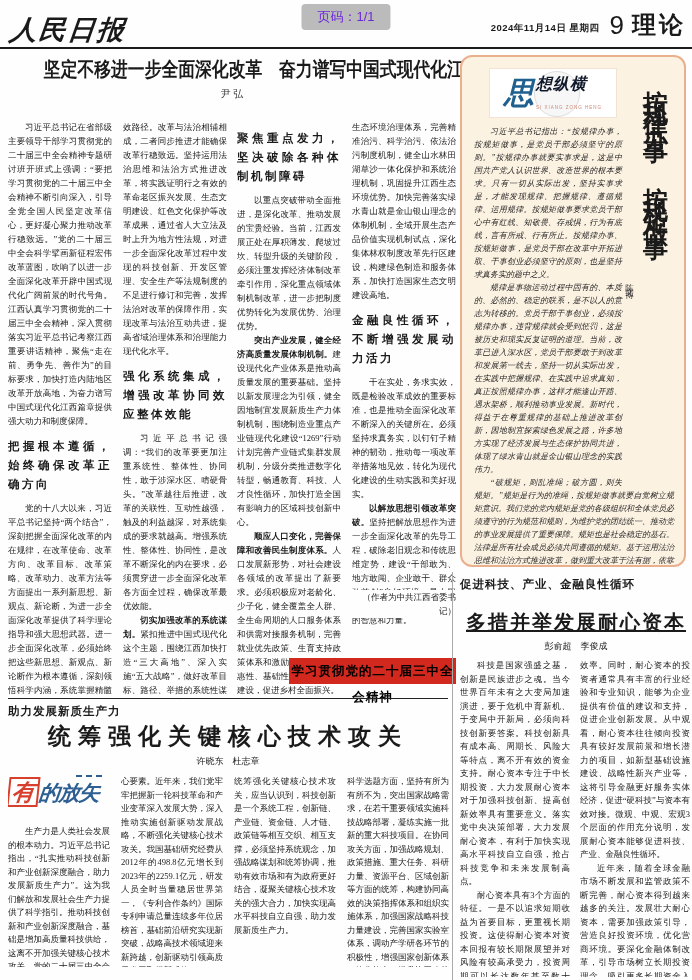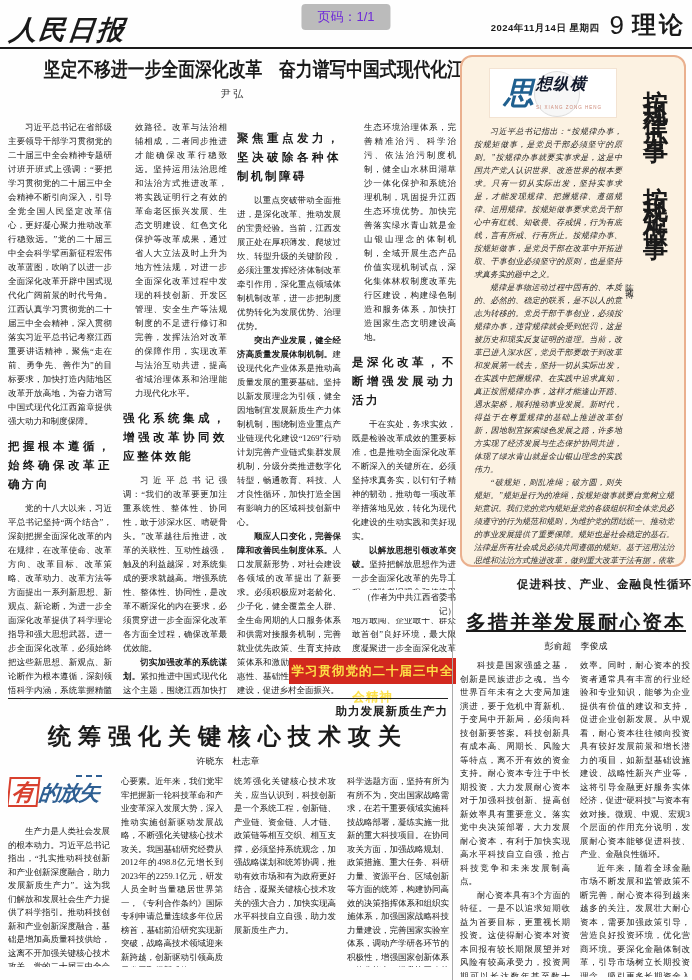--- a/index.html
+++ b/index.html
@@ -18,29 +18,29 @@
            padding:4px 16px;border-radius:4px;white-space:nowrap;}
   
   #main-article{position:absolute;left:8px;top:54px;width:448px;height:646px;}
   #main-headline{white-space:nowrap;text-align:center;font:bold 20px/30px "Liberation Sans","DejaVu Sans",sans-serif;
                  transform:scaleX(.84);transform-origin:center;}
   #main-headline .gap{display:inline-block;width:20px;}
   #main-byline{text-align:center;font:10px/14px "Liberation Serif",serif;margin-top:3px;color:#333;}
   .art-col{position:absolute;top:66px;width:104px;height:580px;overflow:hidden;
            font:8.5px/14px "Liberation Serif","DejaVu Serif",serif;text-align:justify;}
   .art-col p{margin:0;text-indent:2em;}
-  .art-col p.noind{text-indent:0;margin-left:12px;}
+  .art-col p.noind{text-indent:0;}
   .lead{font-weight:bold;}
   .subhead{font:bold 11.5px/19px "Liberation Sans","DejaVu Sans",sans-serif;letter-spacing:2.5px;
            margin:9px 0 7px;text-align:justify;}
   #c1{left:0;} #c2{left:115px;} #c3{left:229px;} #c4{left:344px;}
   #author-note{position:absolute;left:344px;top:536px;width:104px;text-align:right;
                font:8.5px/14px "Liberation Serif",serif;background:#fefefe;}
   #banner{position:absolute;left:281px;top:604px;width:167px;height:26px;background:#d2281e;
-          color:#fde047;font:bold 12.5px/26px "Liberation Sans",sans-serif;text-align:center;letter-spacing:1px;}
+          color:#000000;font:bold 12.5px/26px "Liberation Sans",sans-serif;text-align:center;letter-spacing:1px;}
   
   #sx-box{position:absolute;left:460px;top:55px;width:226px;height:512px;background:#fcf2e2;
           border:2px solid #eab08e;border-radius:12px;box-sizing:border-box;padding:12px 10px 8px 12px;overflow:hidden;}
   #sx-vwrap{float:right;width:52px;height:408px;position:relative;}
   #sx-vtitle{position:absolute;right:2px;top:0;writing-mode:vertical-rl;
              font:bold 25px "Liberation Serif","DejaVu Serif",serif;letter-spacing:12px;}
   #sx-author{position:absolute;right:38px;top:208px;writing-mode:vertical-rl;
              font:8.5px "Liberation Serif",serif;letter-spacing:3px;color:#333;}
   #sx-logo{width:126px;height:48px;background:#fff;margin:0 0 8px 16px;position:relative;
            display:flex;align-items:center;justify-content:center;box-shadow:0 0 0 1px #f3e3d2;}
@@ -48,21 +48,21 @@
                    border-radius:50%;background:#f7f7f7;}
   #sx-logo-main{position:relative;font:bold italic 30px "DejaVu Serif",serif;color:#20608f;margin-right:2px;}
   #sx-logo-right{position:relative;text-align:left;}
   #sx-logo-rest{font:bold italic 16px "DejaVu Serif",serif;color:#0f172a;letter-spacing:1px;}
   #sx-logo-pinyin{font:4.5px "Liberation Sans",sans-serif;color:#c87;letter-spacing:1px;}
   .sx-p{margin:0;font:italic 8px/13px "Liberation Serif","DejaVu Serif",serif;
         text-indent:2em;text-align:justify;color:#262626;}
   
   #naixin{position:absolute;left:452px;top:572px;width:240px;height:408px;box-sizing:border-box;
           border-left:1px solid #aaa;padding-left:7px;}
-  .kicker{text-align:right;font:bold 11.5px/16px "Liberation Sans",sans-serif;letter-spacing:1px;margin-top:4px;}
+  .kicker{text-align:left;font:bold 11.5px/16px "Liberation Sans",sans-serif;letter-spacing:1px;margin-top:4px;}
   #nx-headline{text-align:center;font:bold 20px/28px "Liberation Sans","DejaVu Sans",sans-serif;letter-spacing:2px;margin-top:16px;text-decoration:underline;}
   .authors{text-align:center;font:9px/14px "Liberation Serif",serif;margin-top:3px;color:#222;}
   #nx-cols{position:relative;height:318px;margin-top:6px;}
   .nx-col{position:absolute;top:0;width:110px;height:318px;overflow:hidden;
           font:8.5px/13.5px "Liberation Serif",serif;text-align:justify;}
   .nx-col p{margin:0;text-indent:2em;} .nx-col p.noind{text-indent:0;}
   #nxc1{left:0;} #nxc2{left:120px;}
   
   #bottom-article{position:absolute;left:8px;top:698px;width:440px;height:282px;border-top:1.5px solid #222;}
   #bt-headline{text-align:center;font:bold 23px/30px "Liberation Sans","DejaVu Sans",sans-serif;letter-spacing:7px;margin-top:2px;}
@@ -118,21 +118,21 @@
     <div class="art-col" id="c3">
       <div class="subhead">聚焦重点发力，坚决破除各种体制机制障碍</div>
       <p>以重点突破带动全面推进，是深化改革、推动发展的宝贵经验。当前，江西发展正处在厚积薄发、爬坡过坎、转型升级的关键阶段，必须注重发挥经济体制改革牵引作用，深化重点领域体制机制改革，进一步把制度优势转化为发展优势、治理优势。</p>
       <p><span class="lead">突出产业发展，健全经济高质量发展体制机制。</span><span>建设现代化产业体系是推动高质量发展的重要基础。坚持以新发展理念为引领，健全因地制宜发展新质生产力体制机制，围绕制造业重点产业链现代化建设“1269”行动计划完善产业链式集群发展机制，分级分类推进数字化转型，畅通教育、科技、人才良性循环，加快打造全国有影响力的区域科技创新中心。</span></p>
       <p><span class="lead">顺应人口变化，完善保障和改善民生制度体系。</span><span>人口发展新形势，对社会建设各领域的改革提出了新要求。必须积极应对老龄化、少子化，健全覆盖全人群、全生命周期的人口服务体系和供需对接服务机制，完善就业优先政策、生育支持政策体系和激励机制，加强普惠性、基础性、兜底性民生建设，促进乡村全面振兴。</span></p>
 
     </div>
 
     <div class="art-col" id="c4">
       <p class="noind">生态环境治理体系，完善精准治污、科学治污、依法治污制度机制，健全山水林田湖草沙一体化保护和系统治理机制，巩固提升江西生态环境优势。加快完善落实绿水青山就是金山银山理念的体制机制，全域开展生态产品价值实现机制试点，深化集体林权制度改革先行区建设，构建绿色制造和服务体系，加快打造国家生态文明建设高地。</p>
-      <div class="subhead">是深化改革，不断增强发展动力活力</div>
+      <div class="subhead">金融良性循环，不断增强发展动力活力</div>
       <p>干在实处，务求实效，既是检验改革成效的重要标准，也是推动全面深化改革不断深入的关键所在。必须坚持求真务实，以钉钉子精神的韧劲，推动每一项改革举措落地见效，转化为现代化建设的生动实践和美好现实。</p>
       <p><span class="lead">以解放思想引领改革突破。</span><span>坚持把解放思想作为进一步全面深化改革的先导工程，破除老旧观念和传统思维定势，建设“干部敢为、地方敢闯、企业敢干、群众敢首创”良好环境，最大限度凝聚进一步全面深化改革的智慧和力量。</span></p>
     </div>
 
     <div id="author-note">（作者为中共江西省委书记）</div>
     <div id="banner">学习贯彻党的二十届三中全会精神</div>
   </div>
 
   <div id="sx-box">
     <div id="sx-vwrap">

